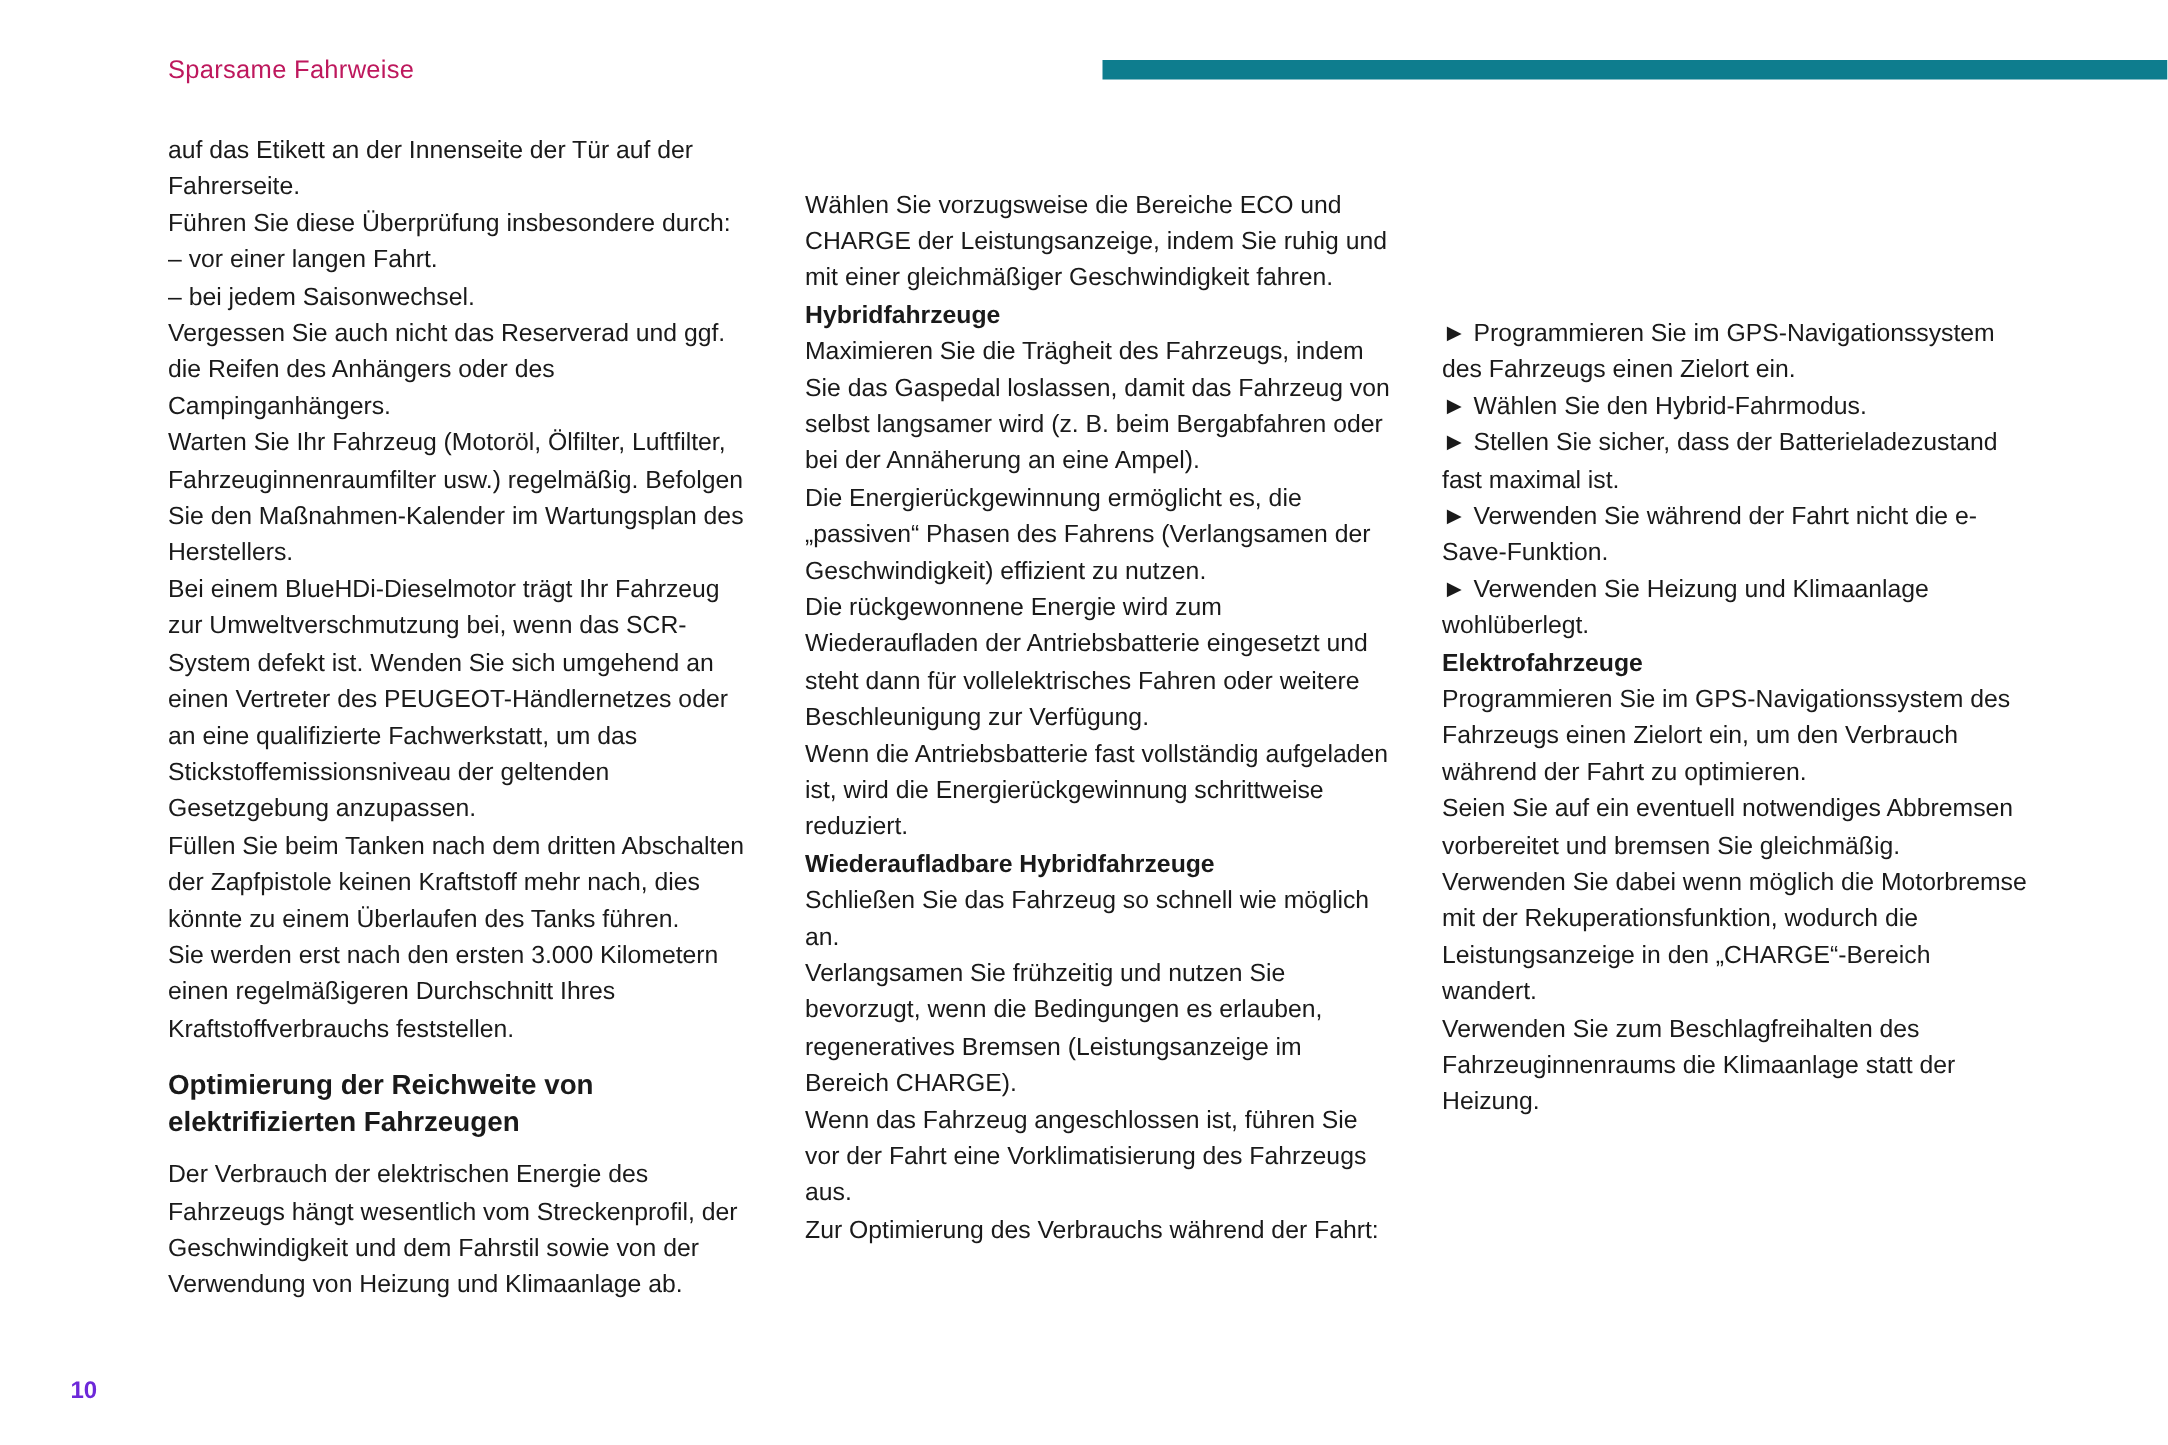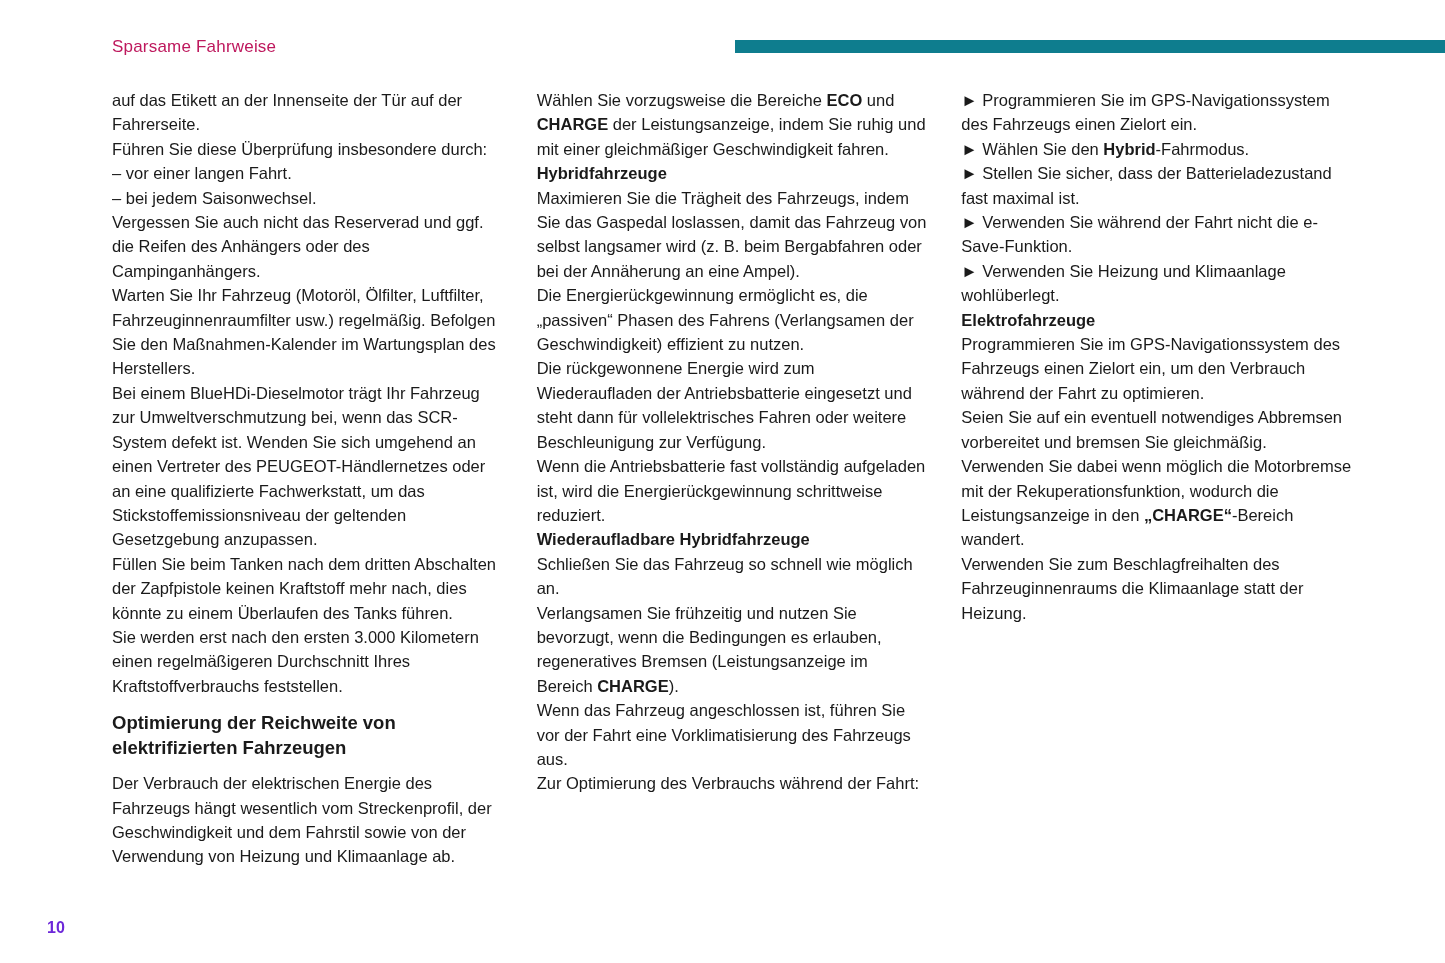--- a/index.html
+++ b/index.html
@@ -28,35 +28,36 @@
     height: 13px;
     background: #0e7d8e;
   }
   .content {
     position: absolute;
     left: 112px;
     top: 88px;
     width: 1240px;
     display: flex;
     gap: 34px;
+    align-items: center;
   }
   .col {
     width: 392px;
     font-size: 16.5px;
     line-height: 24.4px;
   }
   .block { margin: 0; }
   .block.h2 {
     font-size: 18.5px;
     line-height: 24.5px;
     font-weight: bold;
     margin: 13px 0 11px 0;
   }
   .block.h3 { font-weight: bold; }
-  .b { font-weight: bold; }
+  .b { font-weight: normal; }
   .page-number {
     position: absolute;
     left: 47px;
     top: 919px;
     font-size: 16px;
     font-weight: bold;
     color: #6d28d9;
   }
 </style>
 </head>

